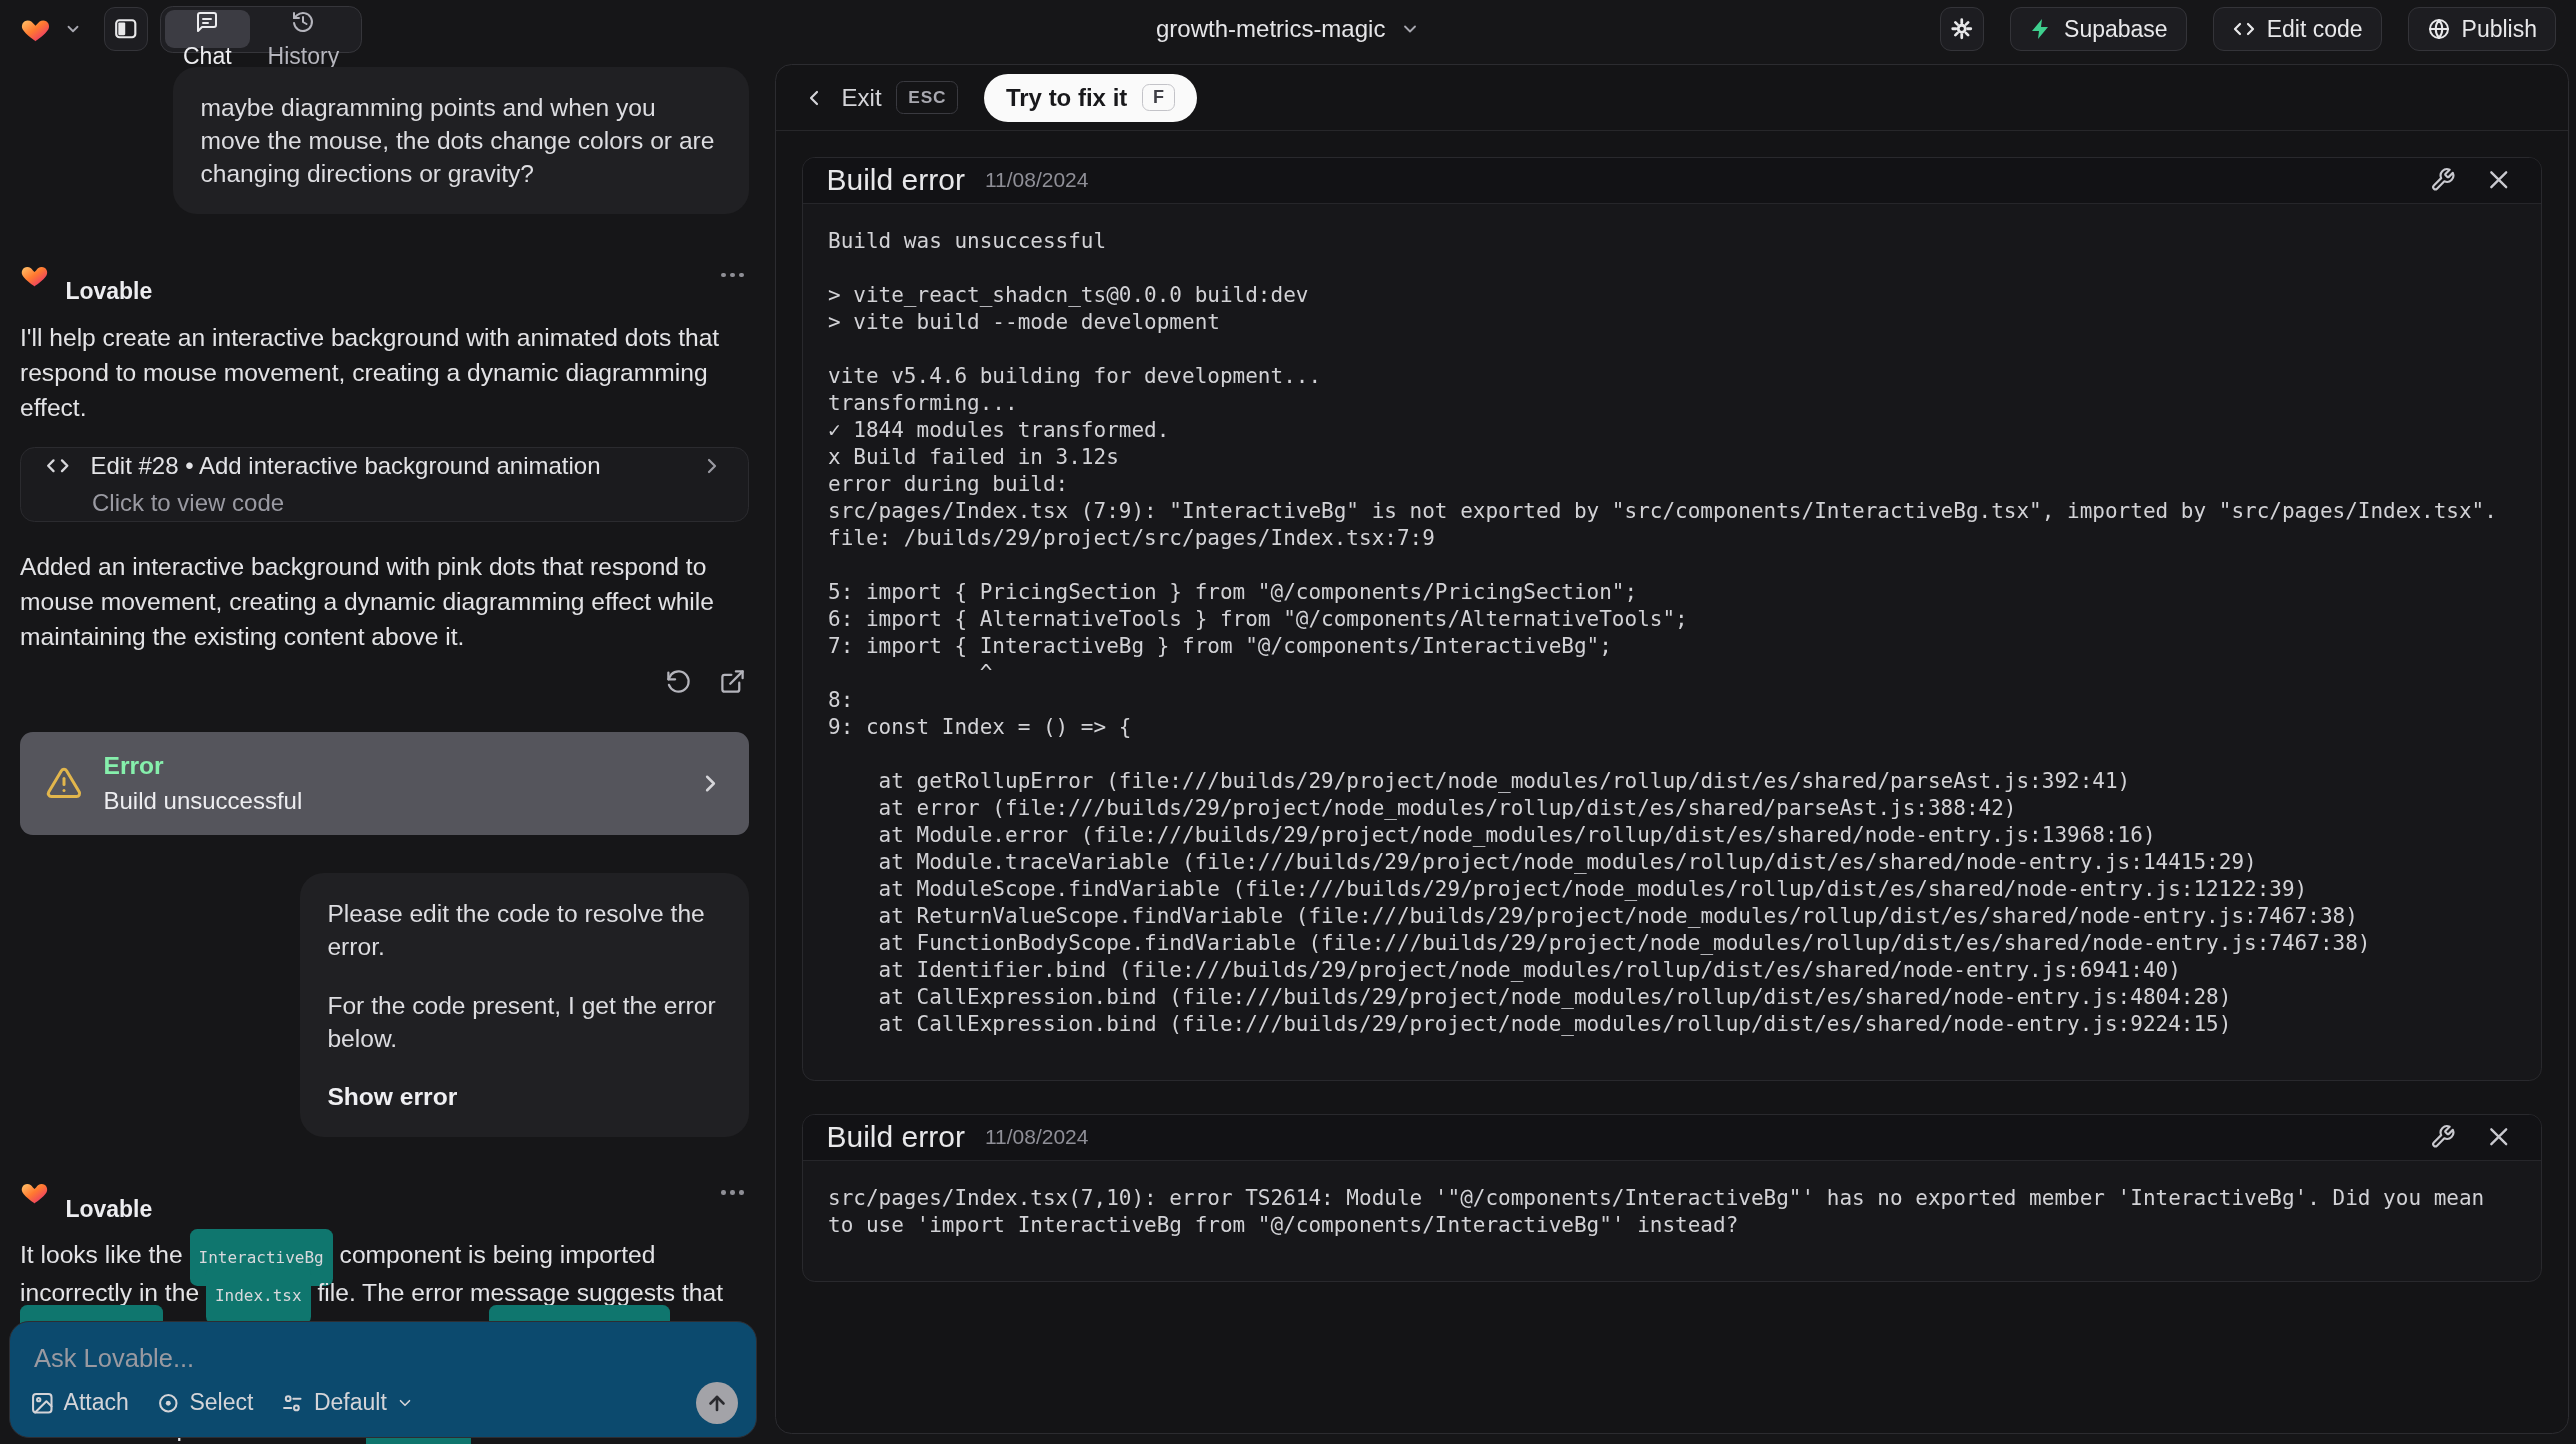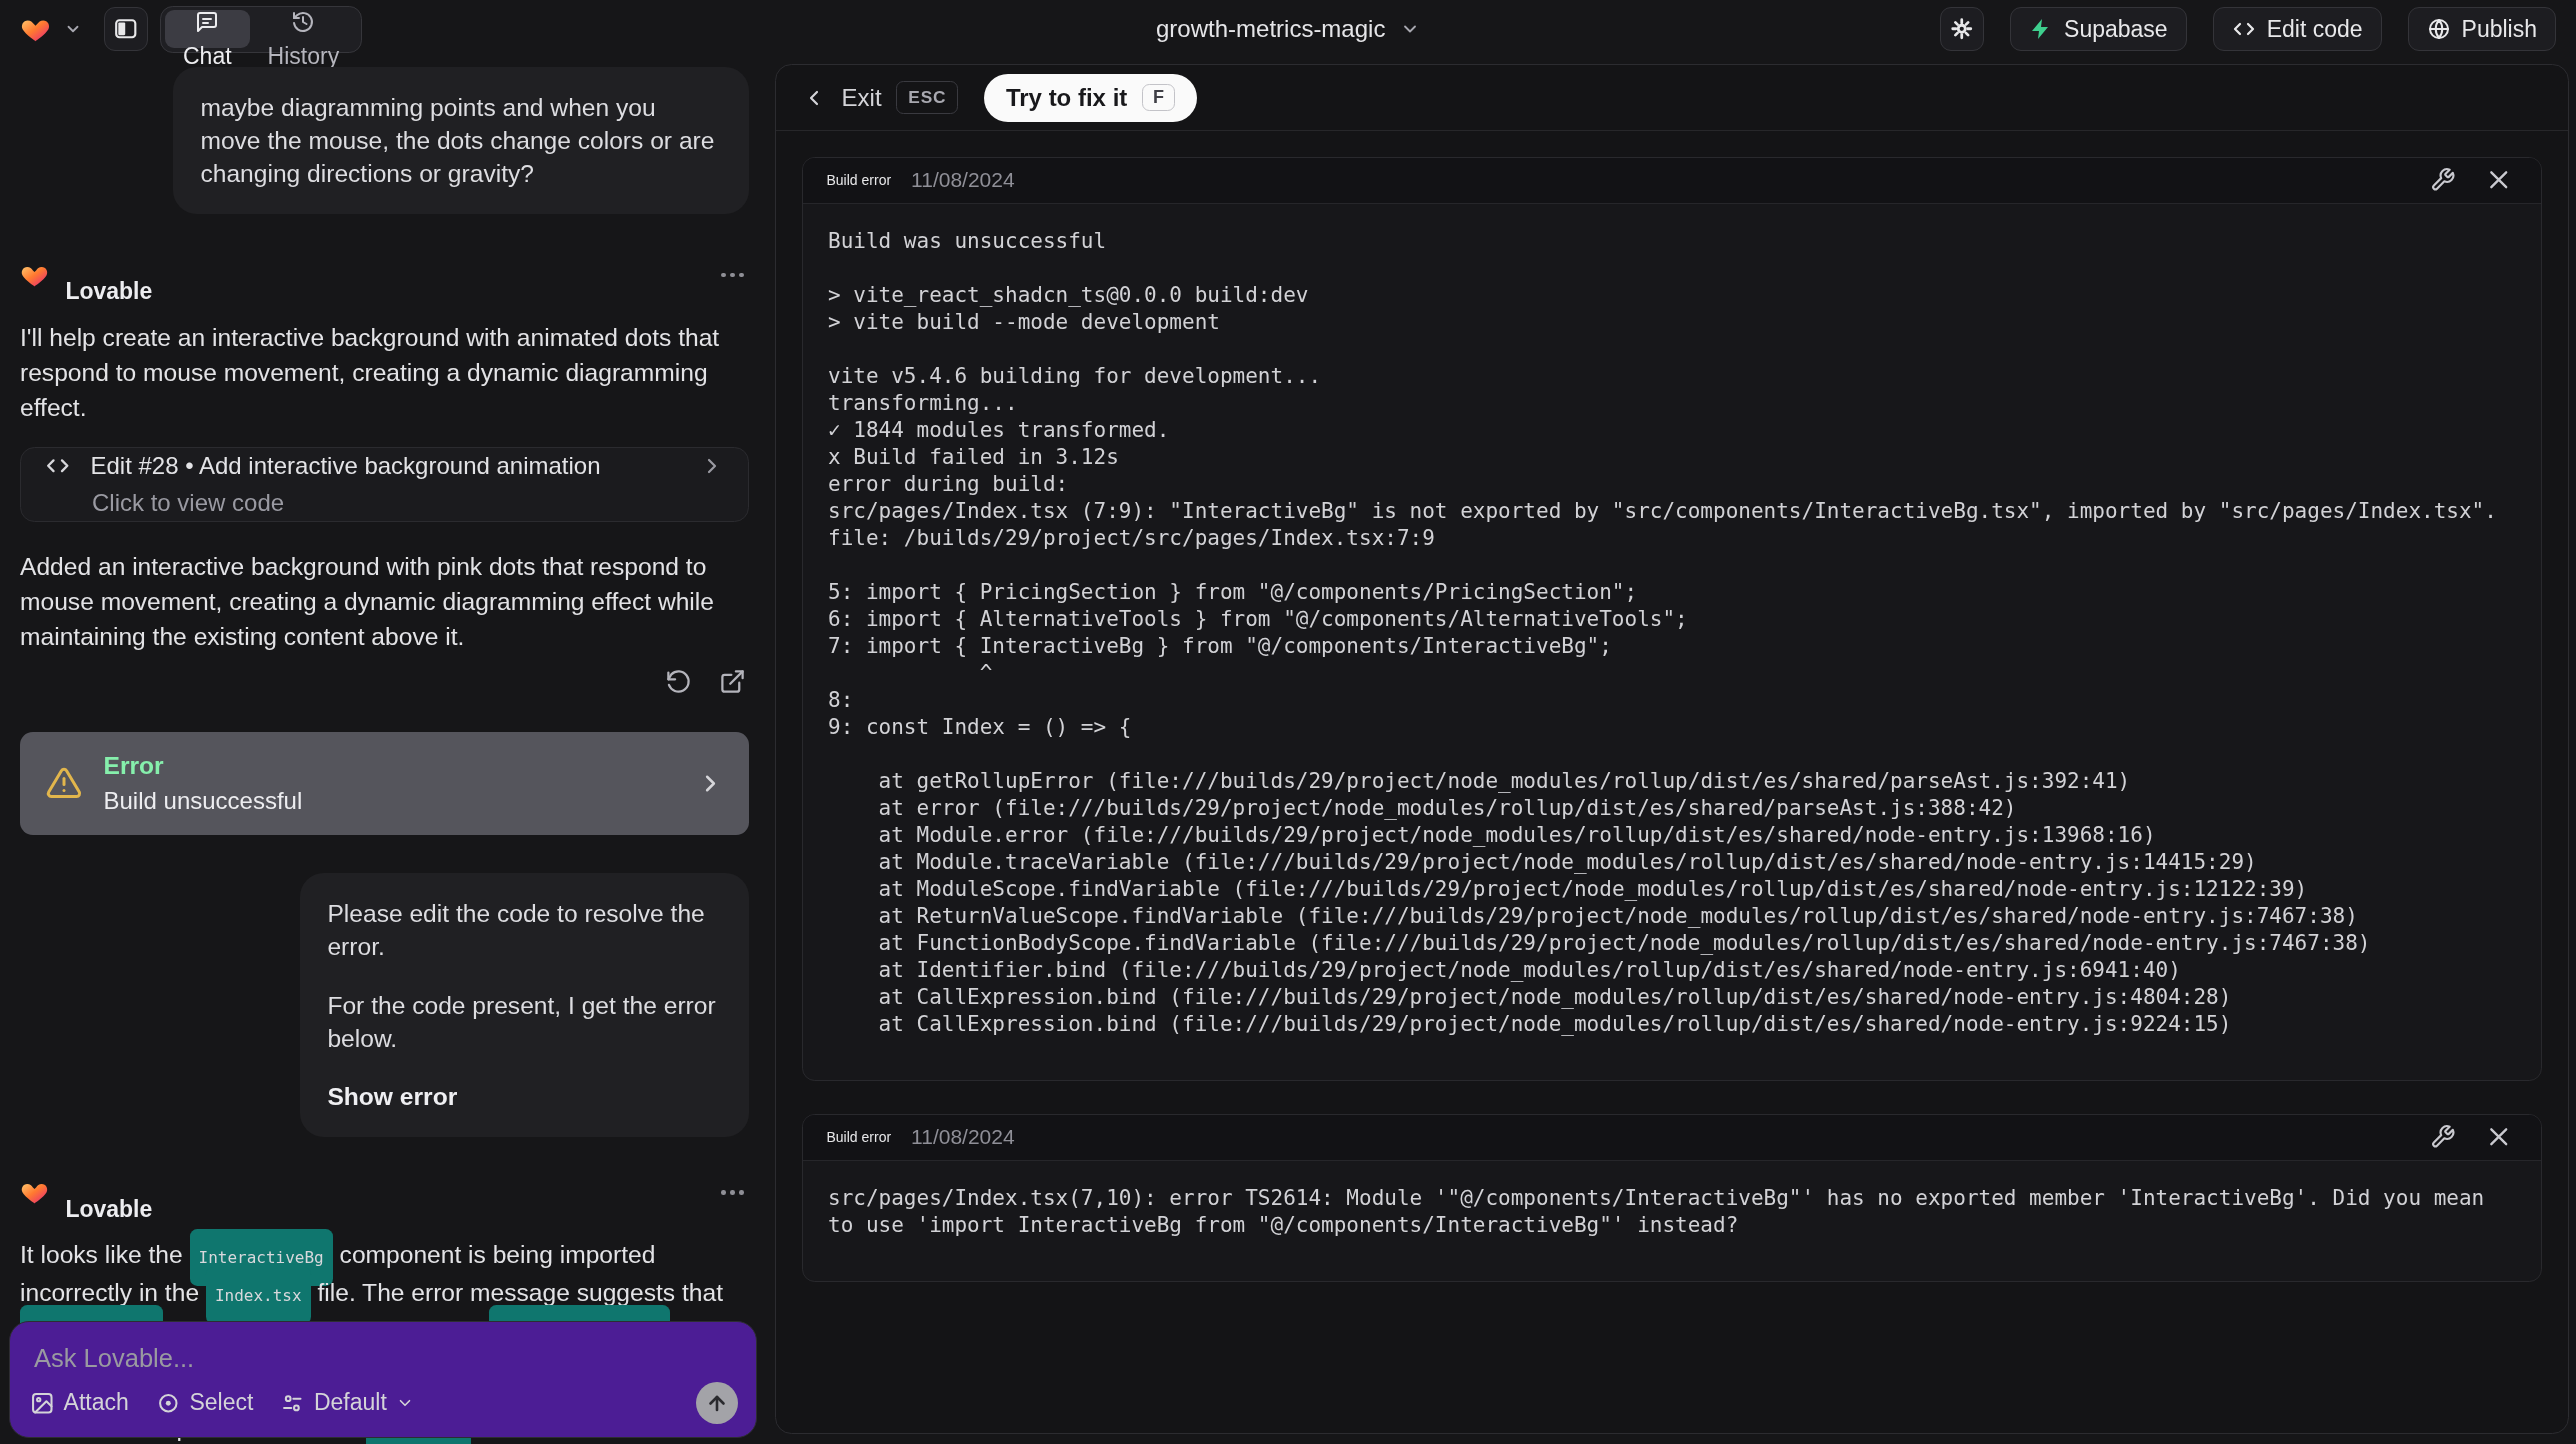--- a/index.html
+++ b/index.html
@@ -54,21 +54,21 @@
   .edit-card .sub { margin:9px 0 0 47px; font-size:24px; color:#9a9aa2; }
   .action-row { margin-top:11px; display:flex; justify-content:flex-end; gap:20px; }
   .action-row button { background:none; border:none; color:#b4b4bb; cursor:pointer; padding:3.6px; }
   .error-card { margin-top:33px; background:#55555c; border-radius:12.8px; padding:20px 25.5px;
     display:flex; align-items:center; gap:22px; cursor:pointer; }
   .error-card .ec-title { font-size:24.6px; font-weight:600; color:#86efac; }
   .error-card .ec-sub { margin-top:7.3px; font-size:24px; color:#ededf0; }
   .error-card .chev { margin-left:auto; color:#d6d6da; }
 
   .composer { position:absolute; left:9px; right:7px; bottom:7.3px; height:117px;
-    background:#4c1d95; border:0.9px solid #2d2d32; border-radius:20px; padding:22px 24px 16.4px; }
+    background:#0c4a6e; border:0.9px solid #2d2d32; border-radius:20px; padding:22px 24px 16.4px; }
   .composer .ph { font-size:25.5px; color:#9a9aa1; }
   .composer-row { position:absolute; left:20px; right:18px; bottom:12.8px;
     display:flex; align-items:center; gap:27px; }
   .c-btn { display:flex; align-items:center; gap:9px; background:none; border:none;
     color:#d4d4d8; font-size:23px; cursor:pointer; }
   .send-btn { margin-left:auto; width:42px; height:42px; border-radius:50%; border:none;
     background:#a3a3a8; color:#2a2a2e; display:flex; align-items:center; justify-content:center; cursor:pointer; }
 
   
   .editor-panel { position:absolute; left:775px; top:64px; right:7.3px; bottom:11px;
@@ -81,21 +81,21 @@
     font-weight:bold; letter-spacing:0.9px; color:#a8a8b0; font-family:"Liberation Sans", sans-serif; }
   .fix-pill { display:flex; align-items:center; gap:14.6px; background:#fafafa; color:#18181b;
     border:none; border-radius:911px; padding:10px 22px; font-size:24px; font-weight:600; cursor:pointer; }
   .fix-pill kbd { border:0.9px solid #c3c3c8; border-radius:7.3px; padding:1.8px 10px; font-size:18px;
     font-weight:600; color:#3f3f46; font-family:"Liberation Sans", sans-serif; }
 
   .err-card { margin:25.5px 25.5px 0; background:#17171a; border:0.9px solid #29292d; border-radius:12.8px; overflow:hidden; }
   .err-card + .err-card { margin-top:33px; }
   .err-head { height:46px; background:#121215; border-bottom:0.9px solid #26262a;
     display:flex; align-items:center; padding:0 24px; gap:20px; }
-  .err-head .t { font-size:14px; color:#e8e8ea; }
+  .err-head .t { font-size:30px; color:#e8e8ea; }
   .err-head .d { font-size:21px; color:#8f8f97; }
   .err-head .sp { flex:1; }
   .err-head button { background:none; border:none; color:#c9c9cf; cursor:pointer; padding:5.5px; }
   pre.log { font-family:"DejaVu Sans Mono", monospace; font-size:21px; line-height:27px;
     color:#d2d2d6; padding:24px 25.5px 42px; white-space:pre-wrap; }
 </style>
 </head>
 <body>
 
 <header class="topbar">

